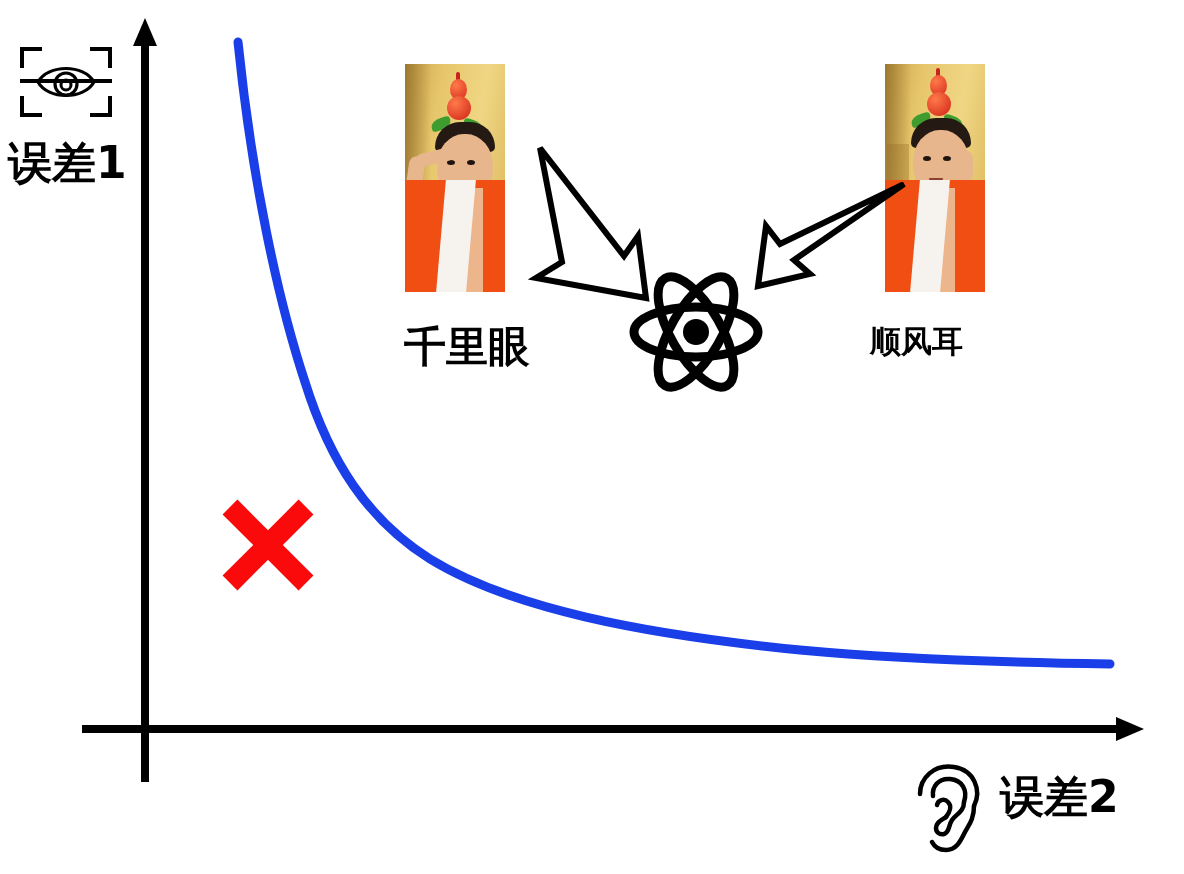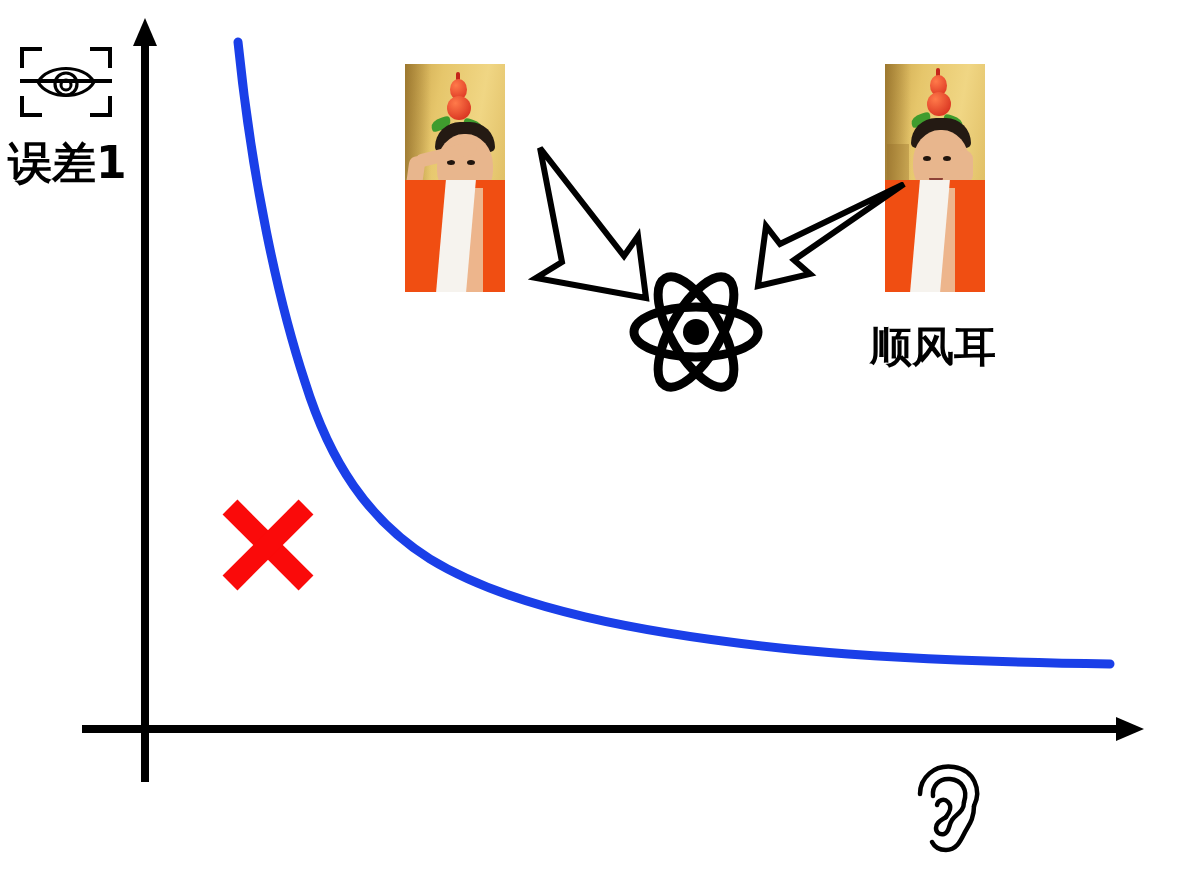--- a/index.html
+++ b/index.html
@@ -50,21 +50,21 @@
   }
   #label-qianliyan {
     left: 404px;
     top: 326px;
     font-size: 42px;
     color: #000000;
   }
   #label-shunfenger {
     left: 870px;
     top: 326px;
-    font-size: 42px;
+    font-size: 31px;
     color: #000000;
   }
   #label-tradeoff {
     left: 498px;
     top: 497px;
     font-size: 42px;
     color: #1a41e8;
   }
   #label-unreachable {
     left: 205px;
@@ -272,20 +272,21 @@
       <g fill="none" stroke="#000000" stroke-width="4.5" stroke-linecap="round" stroke-linejoin="round">
         <path d="M62,44 C70,28 62,8 42,5 C22,2 8,16 8,32"></path>
         <path d="M62,44 C62,58 56,64 52,72 C48,80 44,88 34,88 C26,88 22,84 20,80"></path>
         <path d="M52,40 C56,28 50,18 38,17 C26,16 20,25 21,34"></path>
         <path d="M52,40 C52,50 44,52 40,58 C36,64 38,70 32,72 C27,73 24,70 24,66 C24,60 30,58 34,55"></path>
         <path d="M34,55 C38,50 40,44 36,40 C32,36 26,38 25,43"></path>
       </g>
     </svg>
   </div>
 
+  <div class="abs cjk" id="x-axis-label">误差2</div>
 
   <div class="photo" id="photo-qianliyan">
     <div class="wall-a"></div>
     <div class="wall-shadow"></div>
     <div class="wall-edge"></div>
 
     <div class="gourd-stem" style="left:51px; top:8px;"></div>
     <div class="gourd-top" style="left:45px; top:15px;"></div>
     <div class="gourd-bot" style="left:42px; top:32px;"></div>
     <div class="leaf" style="left:26px; top:54px; transform:rotate(-16deg);"></div>
@@ -323,20 +324,21 @@
     <div class="mouth" style="left:44px; top:114px;"></div>
 
     <div class="arm" style="left:70px; top:86px; width:18px; height:34px;"></div>
     <div class="arm" style="left:72px; top:112px; width:14px; height:40px; transform:rotate(-6deg);"></div>
 
     <div class="body-robe"></div>
     <div class="chest" style="left:36px;"></div>
     <div class="robe-white" style="left:30px;"></div>
   </div>
 
+  <div class="abs cjk" id="label-qianliyan">千里眼</div>
   <div class="abs cjk" id="label-shunfenger">顺风耳</div>
 
   <div class="abs" id="arrow-left-to-atom">
     <svg viewBox="0 0 160 180" xmlns="http://www.w3.org/2000/svg">
       <path d="M20,16 L104,124 L118,104 L126,166 L16,146 L42,130 Z" fill="#ffffff" stroke="#000000" stroke-width="6" stroke-linejoin="miter"></path>
     </svg>
   </div>
 
   <div class="abs" id="arrow-right-to-atom">
     <svg viewBox="0 0 160 116" xmlns="http://www.w3.org/2000/svg">

